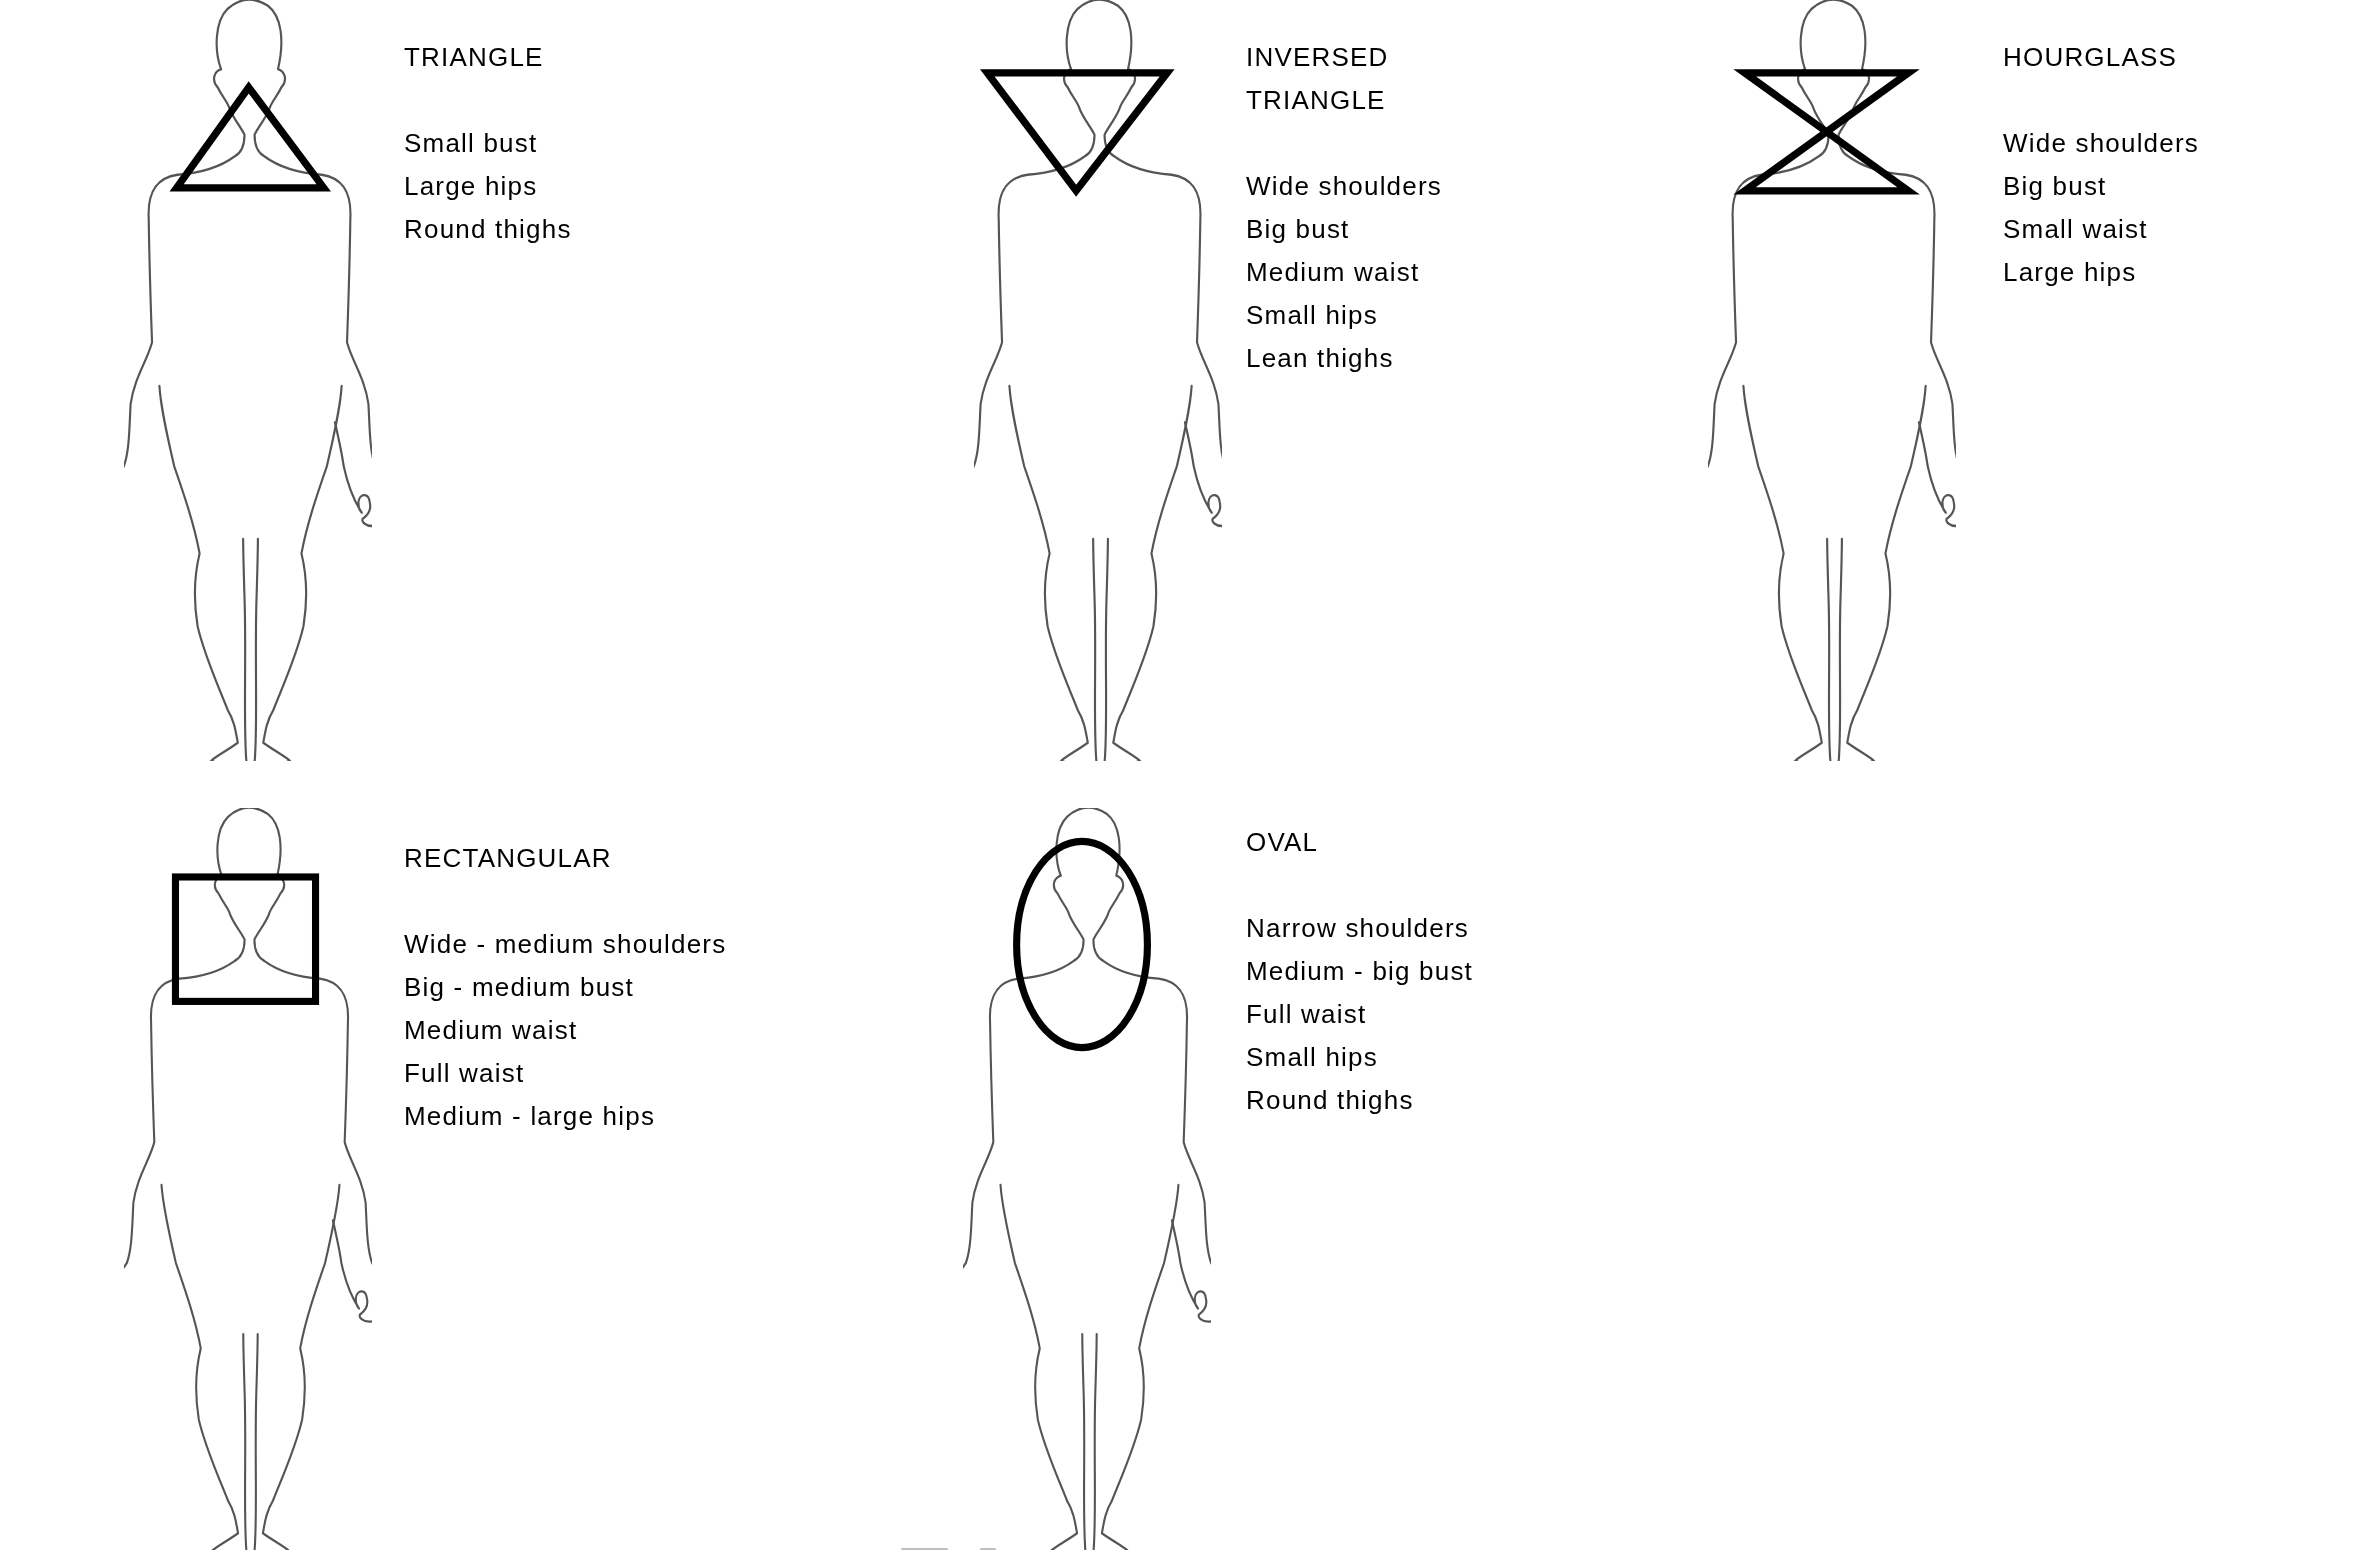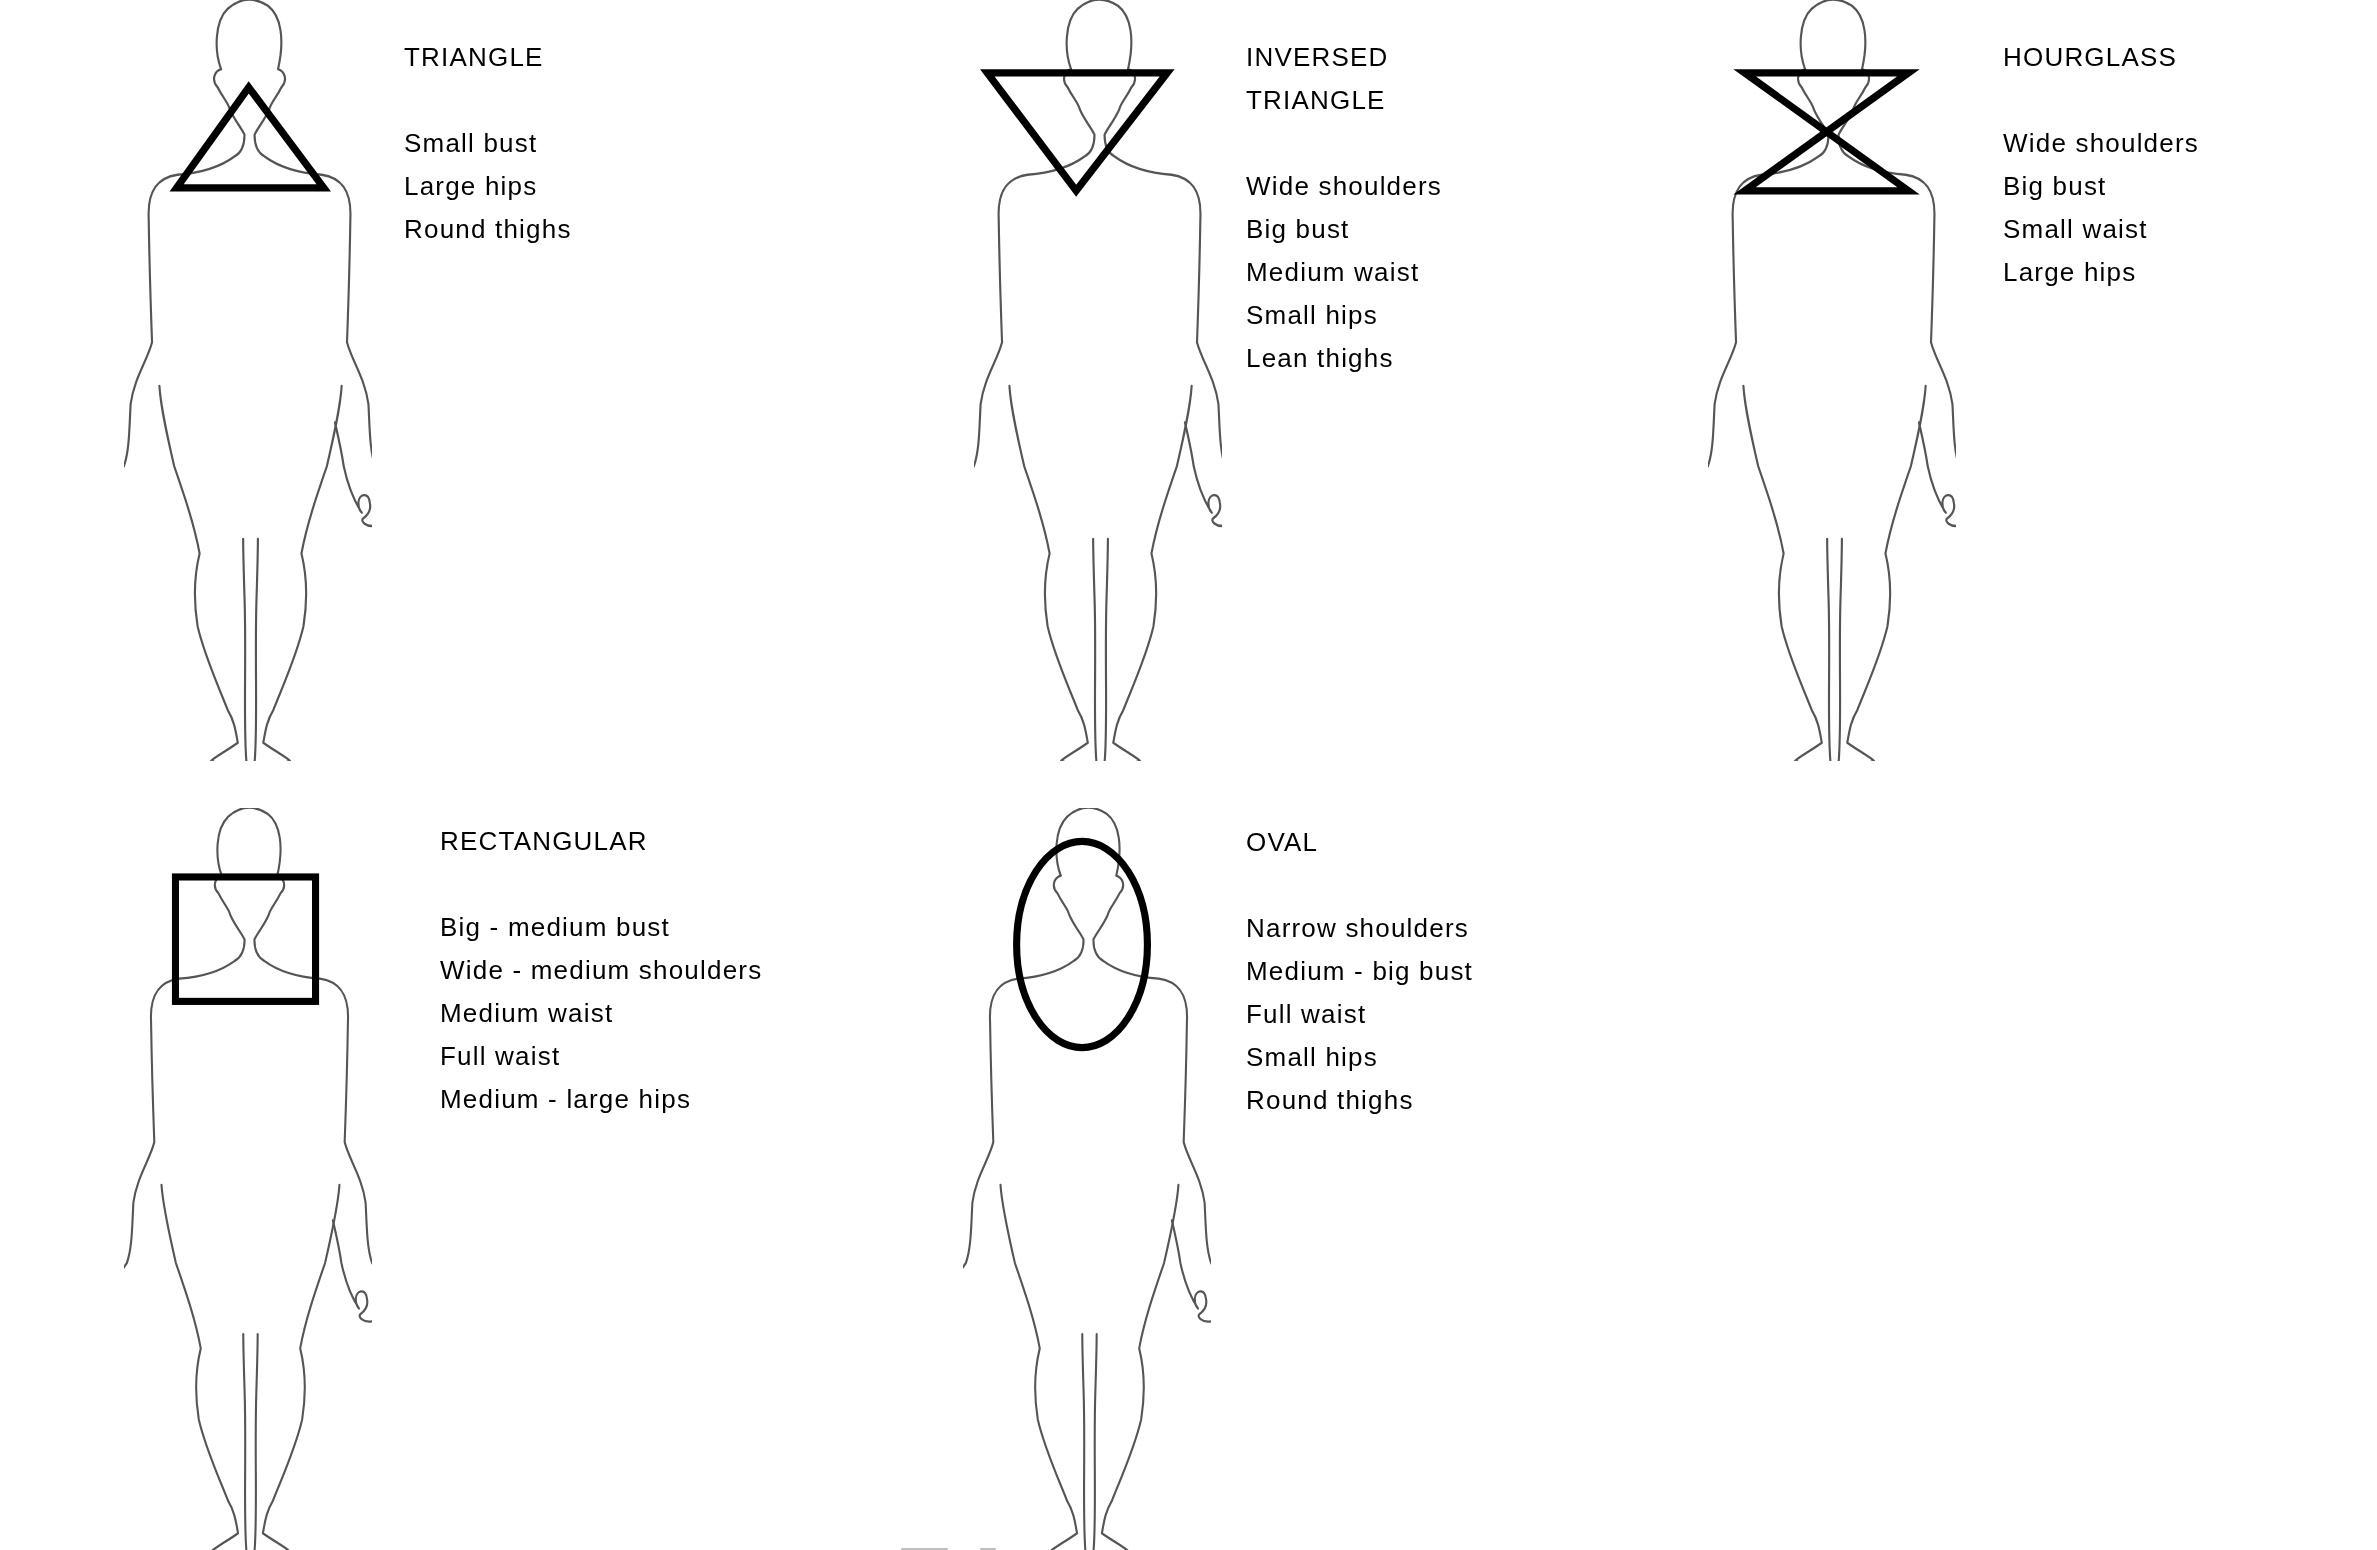--- a/index.html
+++ b/index.html
@@ -109,25 +109,25 @@
 
 <div class="cell">
   <div class="figure" style="left:124px; top:808px;">
     <svg width="248" height="743" viewBox="0 0 340 1045">
       <g transform="translate(-5,0) scale(0.92,1)">
           <use href="#body-outline"></use>
         </g>
       <rect x="68" y="97" width="197" height="175" fill="none" stroke="#000" stroke-width="10"></rect>
     </svg>
   </div>
-  <div class="desc" style="left:404px; top:820px;margin-left:36px;">
+  <div class="desc" style="left:404px; top:837px;">
     <span class="title">RECTANGULAR</span>
     <span class="gap"></span>
+    <span class="trait">Wide - medium shoulders</span>
     <span class="trait">Big - medium bust</span>
-    <span class="trait">Wide - medium shoulders</span>
     <span class="trait">Medium waist</span>
     <span class="trait">Full waist</span>
     <span class="trait">Medium - large hips</span>
   </div>
 </div>
 
 <div class="cell">
   <div class="figure" style="left:963px; top:808px;">
     <svg width="248" height="743" viewBox="0 0 340 1045">
       <g transform="translate(-5,0) scale(0.92,1)">

